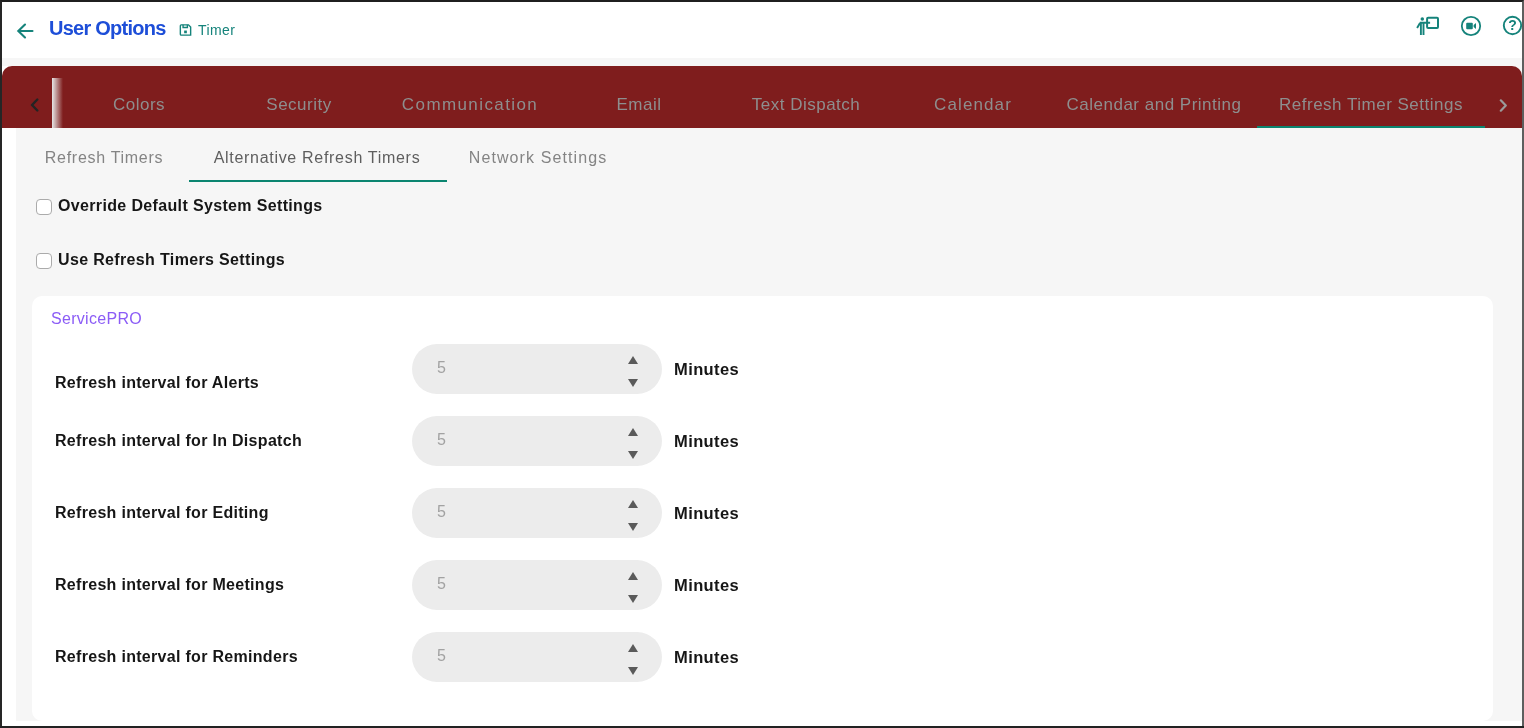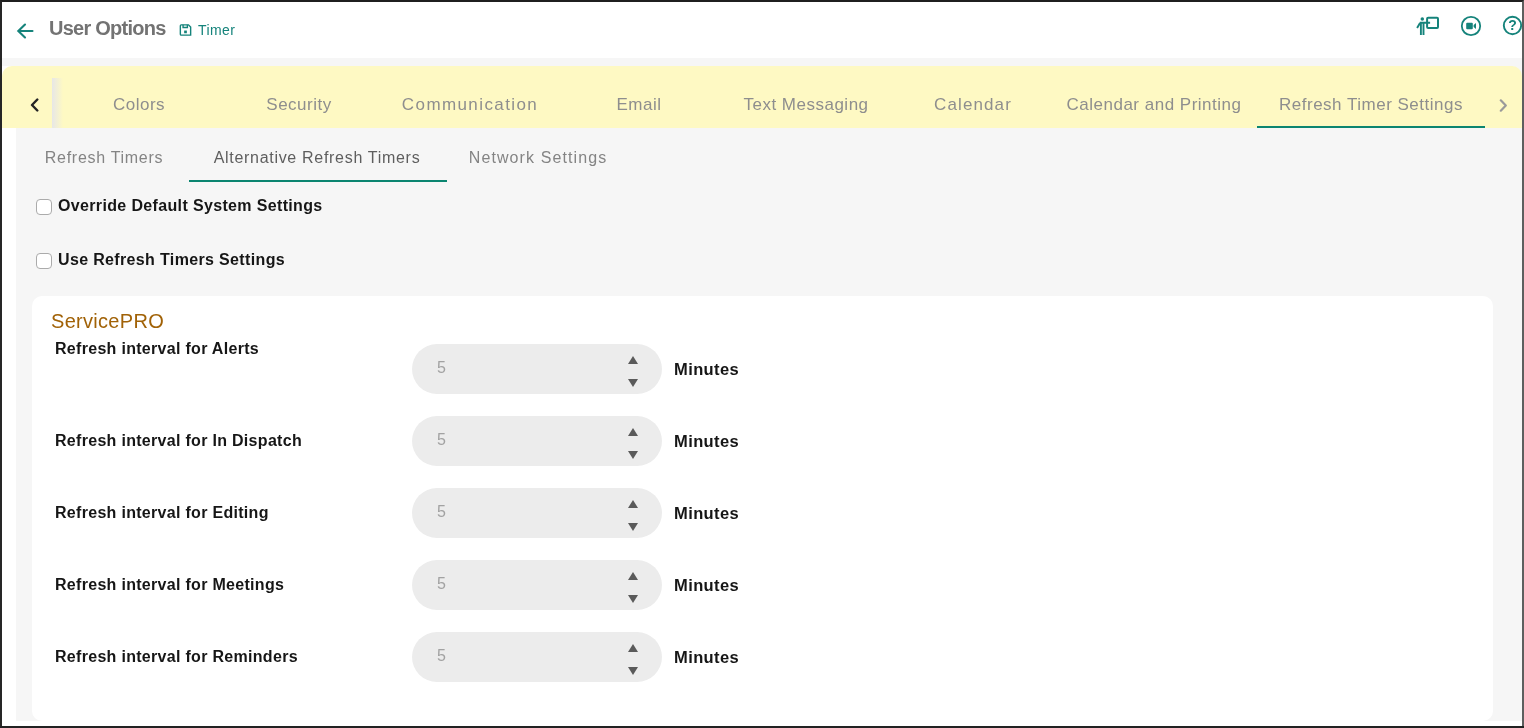--- a/index.html
+++ b/index.html
@@ -5,38 +5,38 @@
   * { margin:0; padding:0; box-sizing:border-box; }
   html,body { width:1524px; height:728px; }
   body { font-family:"Liberation Sans", sans-serif; position:relative; background:#f6f6f6; overflow:hidden; }
   .abs { position:absolute; }
   
   .frame { position:absolute; left:0; top:0; width:1524px; height:728px; border-top:2px solid #1f1f1f; border-left:2px solid #262626; border-right:2px solid #5e5e5e; border-bottom:none; pointer-events:none; z-index:50; }
   .botwhite { position:absolute; left:2px; right:2px; top:721px; height:5px; background:#ffffff; z-index:40; }
   .botborder { position:absolute; left:0; right:0; top:726px; height:2px; background:#222222; z-index:51; }
   
   .header { position:absolute; left:2px; top:2px; right:2px; height:56px; background:#ffffff; }
-  .title { position:absolute; left:47px; top:15px; font-size:20px; font-weight:bold; color:#737373; letter-spacing:-0.75px; }
+  .title { position:absolute; left:47px; top:15px; font-size:20px; font-weight:bold; color:#1d4ed8; letter-spacing:-0.75px; }
   .savetext { position:absolute; left:196px; top:20px; font-size:14px; color:#15837B; letter-spacing:0.4px; }
   
   .sliver { position:absolute; left:2px; top:66px; width:14px; height:663px; background:#ffffff; }
   
-  .tabbar { position:absolute; left:2px; top:66px; right:2px; height:62px; background:#fef9c3; border-radius:10px 10px 0 0; }
+  .tabbar { position:absolute; left:2px; top:66px; right:2px; height:62px; background:#7f1d1d; border-radius:10px 10px 0 0; }
   .tabdivider { position:absolute; left:50px; top:12px; width:11px; height:50px; background:linear-gradient(to right,#e7e7e7,rgba(255,255,255,0)); }
   .tab { position:absolute; top:29px; transform:translateX(-50%); font-size:17px; color:#8e8e8e; letter-spacing:0.5px; white-space:nowrap; }
   .underline1 { position:absolute; left:1255px; bottom:0px; width:228px; height:2.5px; background:#0B8570; }
   
   .subtab { position:absolute; top:149px; transform:translateX(-50%); font-size:16px; color:#848484; letter-spacing:0.7px; white-space:nowrap; }
   .underline2 { position:absolute; left:189px; top:179.5px; width:258px; height:2.5px; background:#0B8570; }
   
   .cbox { position:absolute; width:16px; height:16px; border:1px solid #ababab; border-radius:4px; background:#fff; }
   .cblabel { position:absolute; font-size:16px; font-weight:bold; color:#161616; letter-spacing:0.35px; white-space:nowrap; }
   
   .card { position:absolute; left:32px; top:296px; width:1461px; height:425px; background:#ffffff; border-radius:10px; }
-  .sphead { position:absolute; left:51px; top:310px; font-size:20px; color:#a16207; letter-spacing:0.3px; }
+  .sphead { position:absolute; left:51px; top:310px; font-size:16px; color:#8b5cf6; letter-spacing:0.3px; }
   .rowlabel { position:absolute; left:55px; font-size:16px; font-weight:bold; color:#161616; letter-spacing:0.3px; white-space:nowrap; }
   .numinput { position:absolute; left:412px; width:250px; height:50px; background:#ececec; border-radius:25px; }
   .numval { position:absolute; left:437px; font-size:16px; color:#a2a2a2; }
   .tri-up { position:absolute; left:628px; width:0; height:0; border-left:5.5px solid transparent; border-right:5.5px solid transparent; border-bottom:8px solid #5a5a5a; }
   .tri-dn { position:absolute; left:628px; width:0; height:0; border-left:5.5px solid transparent; border-right:5.5px solid transparent; border-top:8px solid #5a5a5a; }
   .minutes { position:absolute; left:674px; font-size:16.5px; font-weight:bold; color:#161616; letter-spacing:0.4px; }
   svg { display:block; }
 </style>
 </head>
 <body>
@@ -72,21 +72,21 @@
 
   <div class="tabbar">
     <svg class="abs" style="left:28px; top:32px;" width="9" height="14" viewBox="0 0 9 14">
       <path d="M7.3 1.5 L2 7 L7.3 12.5" fill="none" stroke="#242424" stroke-width="2.4" stroke-linecap="round" stroke-linejoin="round"></path>
     </svg>
     <div class="tabdivider"></div>
     <div class="tab" style="left:137px;">Colors</div>
     <div class="tab" style="left:297px;text-align:right;">Security</div>
     <div class="tab" style="left:468px; letter-spacing:1.4px;">Communication</div>
     <div class="tab" style="left:637px;">Email</div>
-    <div class="tab" style="left:804px;">Text Messaging</div>
+    <div class="tab" style="left:804px;">Text Dispatch</div>
     <div class="tab" style="left:971px; letter-spacing:1.1px;">Calendar</div>
     <div class="tab" style="left:1152px;">Calendar and Printing</div>
     <div class="tab" style="left:1369px;">Refresh Timer Settings</div>
     <div class="underline1"></div>
     <svg class="abs" style="left:1497px; top:33px;" width="9" height="13" viewBox="0 0 9 13">
       <path d="M1.8 1.3 L6.8 6.5 L1.8 11.7" fill="none" stroke="#9a9a9a" stroke-width="2.2" stroke-linecap="round" stroke-linejoin="round"></path>
     </svg>
   </div>
 
   <div class="subtab" style="left:104px;">Refresh Timers</div>
@@ -95,21 +95,21 @@
   <div class="underline2"></div>
 
   <div class="cbox" style="left:36px; top:199px;"></div>
   <div class="cblabel" style="left:58px; top:197px;">Override Default System Settings</div>
   <div class="cbox" style="left:36px; top:253px;"></div>
   <div class="cblabel" style="left:58px; top:251px;">Use Refresh Timers Settings</div>
 
   <div class="card"></div>
   <div class="sphead">ServicePRO</div>
 
-  <div class="rowlabel" style="top:340px;">Refresh interval for Alerts</div>
+  <div class="rowlabel" style="top:374px;">Refresh interval for Alerts</div>
   <div class="rowlabel" style="top:432px;">Refresh interval for In Dispatch</div>
   <div class="rowlabel" style="top:504px;">Refresh interval for Editing</div>
   <div class="rowlabel" style="top:576px;">Refresh interval for Meetings</div>
   <div class="rowlabel" style="top:648px;">Refresh interval for Reminders</div>
 
   <div class="numinput" style="top:343.5px;"></div>
   <div class="numinput" style="top:415.5px;"></div>
   <div class="numinput" style="top:487.5px;"></div>
   <div class="numinput" style="top:559.5px;"></div>
   <div class="numinput" style="top:631.5px;"></div>

